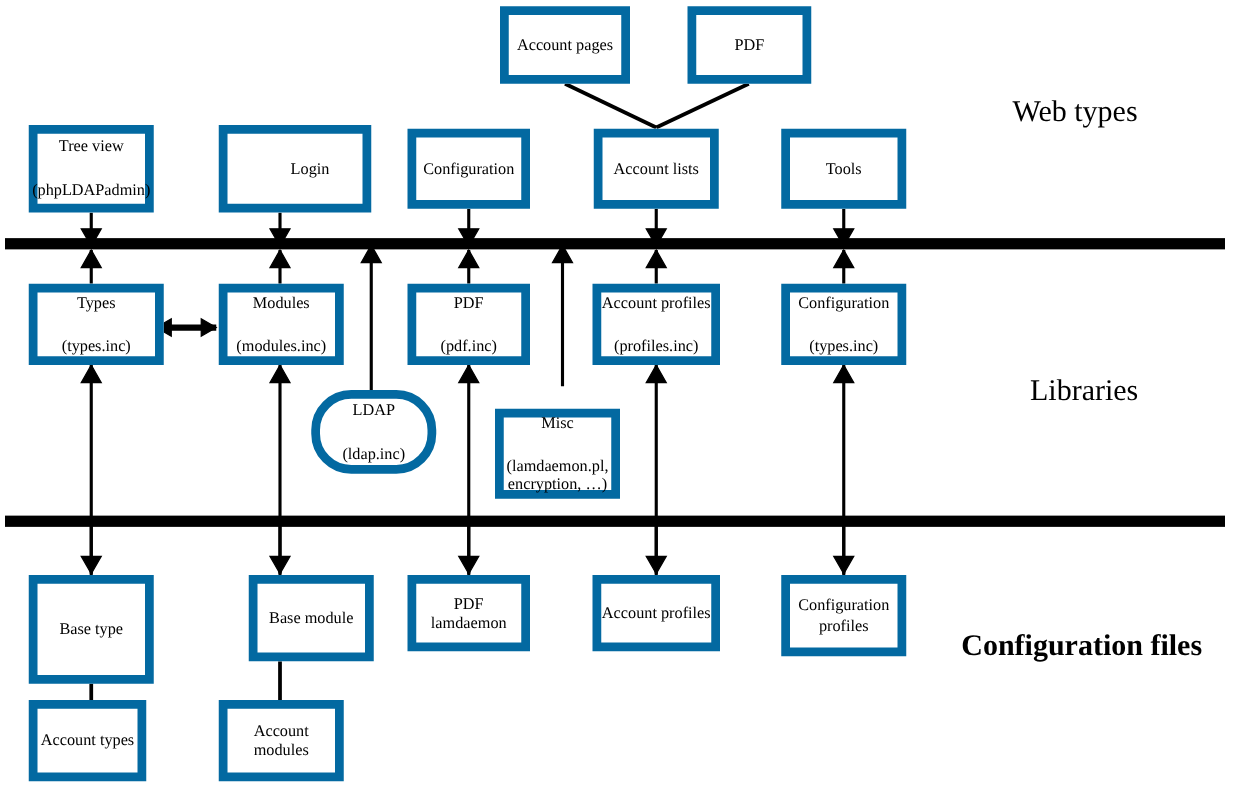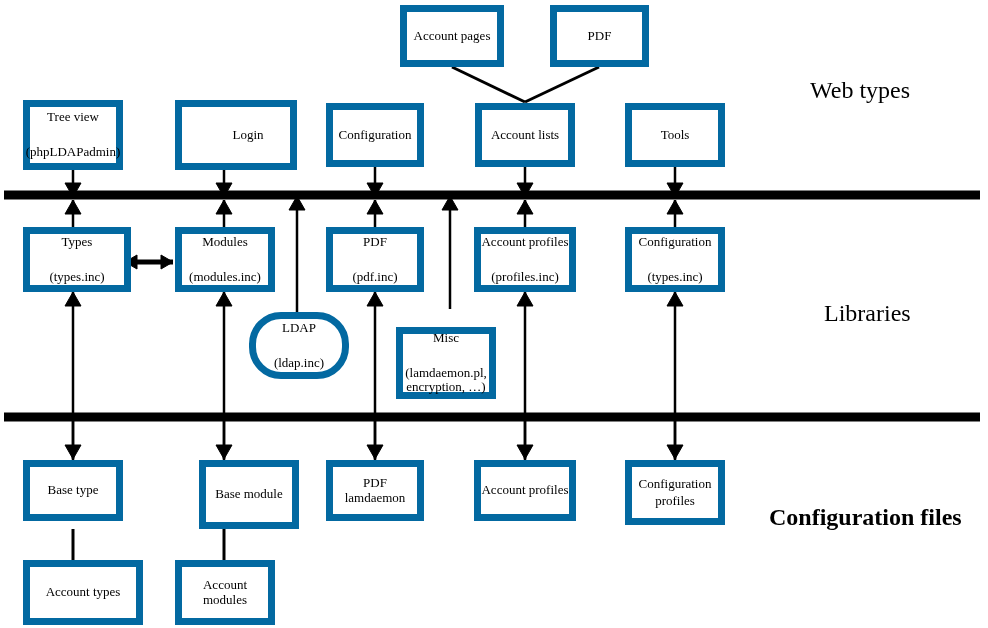--- a/index.html
+++ b/index.html
@@ -217,42 +217,42 @@
 
   <div class="node two-line" style="left: 249px; top: 312px; width: 100px; height: 67px; border-radius: 32px;">
     <span class="l1">LDAP</span>
     <span class="l2">(ldap.inc)</span>
   </div>
   <div class="node two-line" style="left: 396px; top: 309px; width: 100px; height: 72px; margin-top: 18px;">
     <span class="l1">Misc</span>
     <span class="l2">(lamdaemon.pl, encryption, …)</span>
   </div>
 
-  <div class="node" style="left: 23px; top: 460px; width: 100px; height: 61px;">
+  <div class="node" style="left: 23px; top: 460px; width: 100px; height: 87px;">
     <span class="l1">Base type</span>
 
   </div>
   <div class="node" style="left: 185px; top: 460px; width: 100px; height: 69px; margin-left: 14px;">
     <span class="l1">Base module</span>
 
   </div>
   <div class="node" style="left: 326px; top: 460px; width: 98px; height: 61px;">
     <span class="l1">PDF lamdaemon</span>
 
   </div>
   <div class="node" style="left: 474px; top: 460px; width: 102px; height: 61px;">
     <span class="l1">Account profiles</span>
 
   </div>
   <div class="node stacked" style="left: 625px; top: 460px; width: 100px; height: 65px;">
     <span class="l1">Configuration</span>
     <span class="l2">profiles</span>
   </div>
 
-  <div class="node" style="left: 23px; top: 560px; width: 120px; height: 65px;">
+  <div class="node" style="left: 23px; top: 560px; width: 94px; height: 65px;">
     <span class="l1">Account types</span>
 
   </div>
   <div class="node" style="left: 175px; top: 560px; width: 100px; height: 65px;">
     <span class="l1">Account modules</span>
 
   </div>
 
   <div class="section-label" style="left: 810px; top: 77px;">Web types</div>
   <div class="section-label" style="left: 824px; top: 300px;">Libraries</div>

